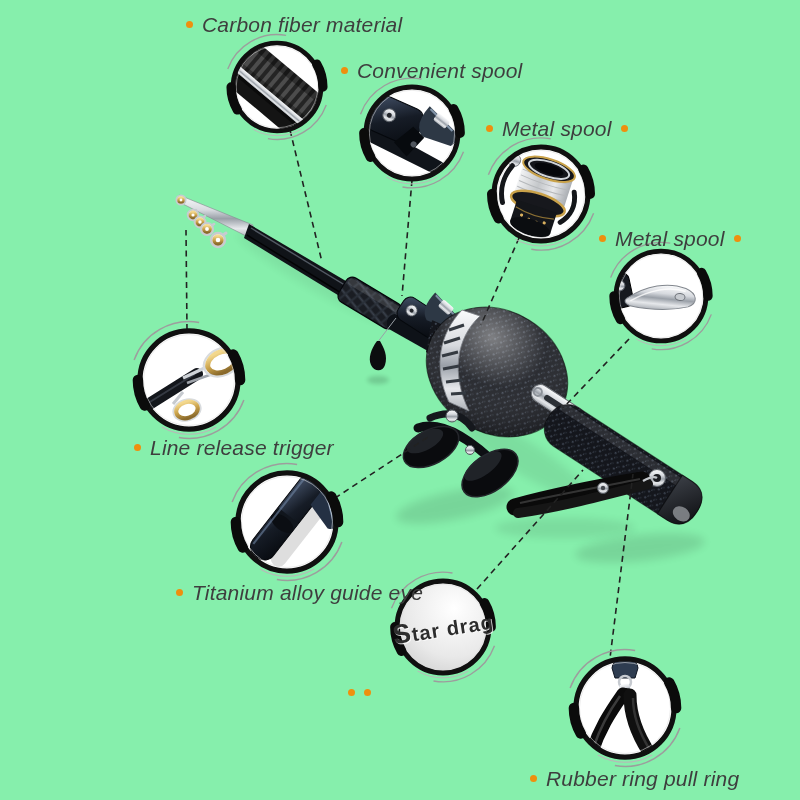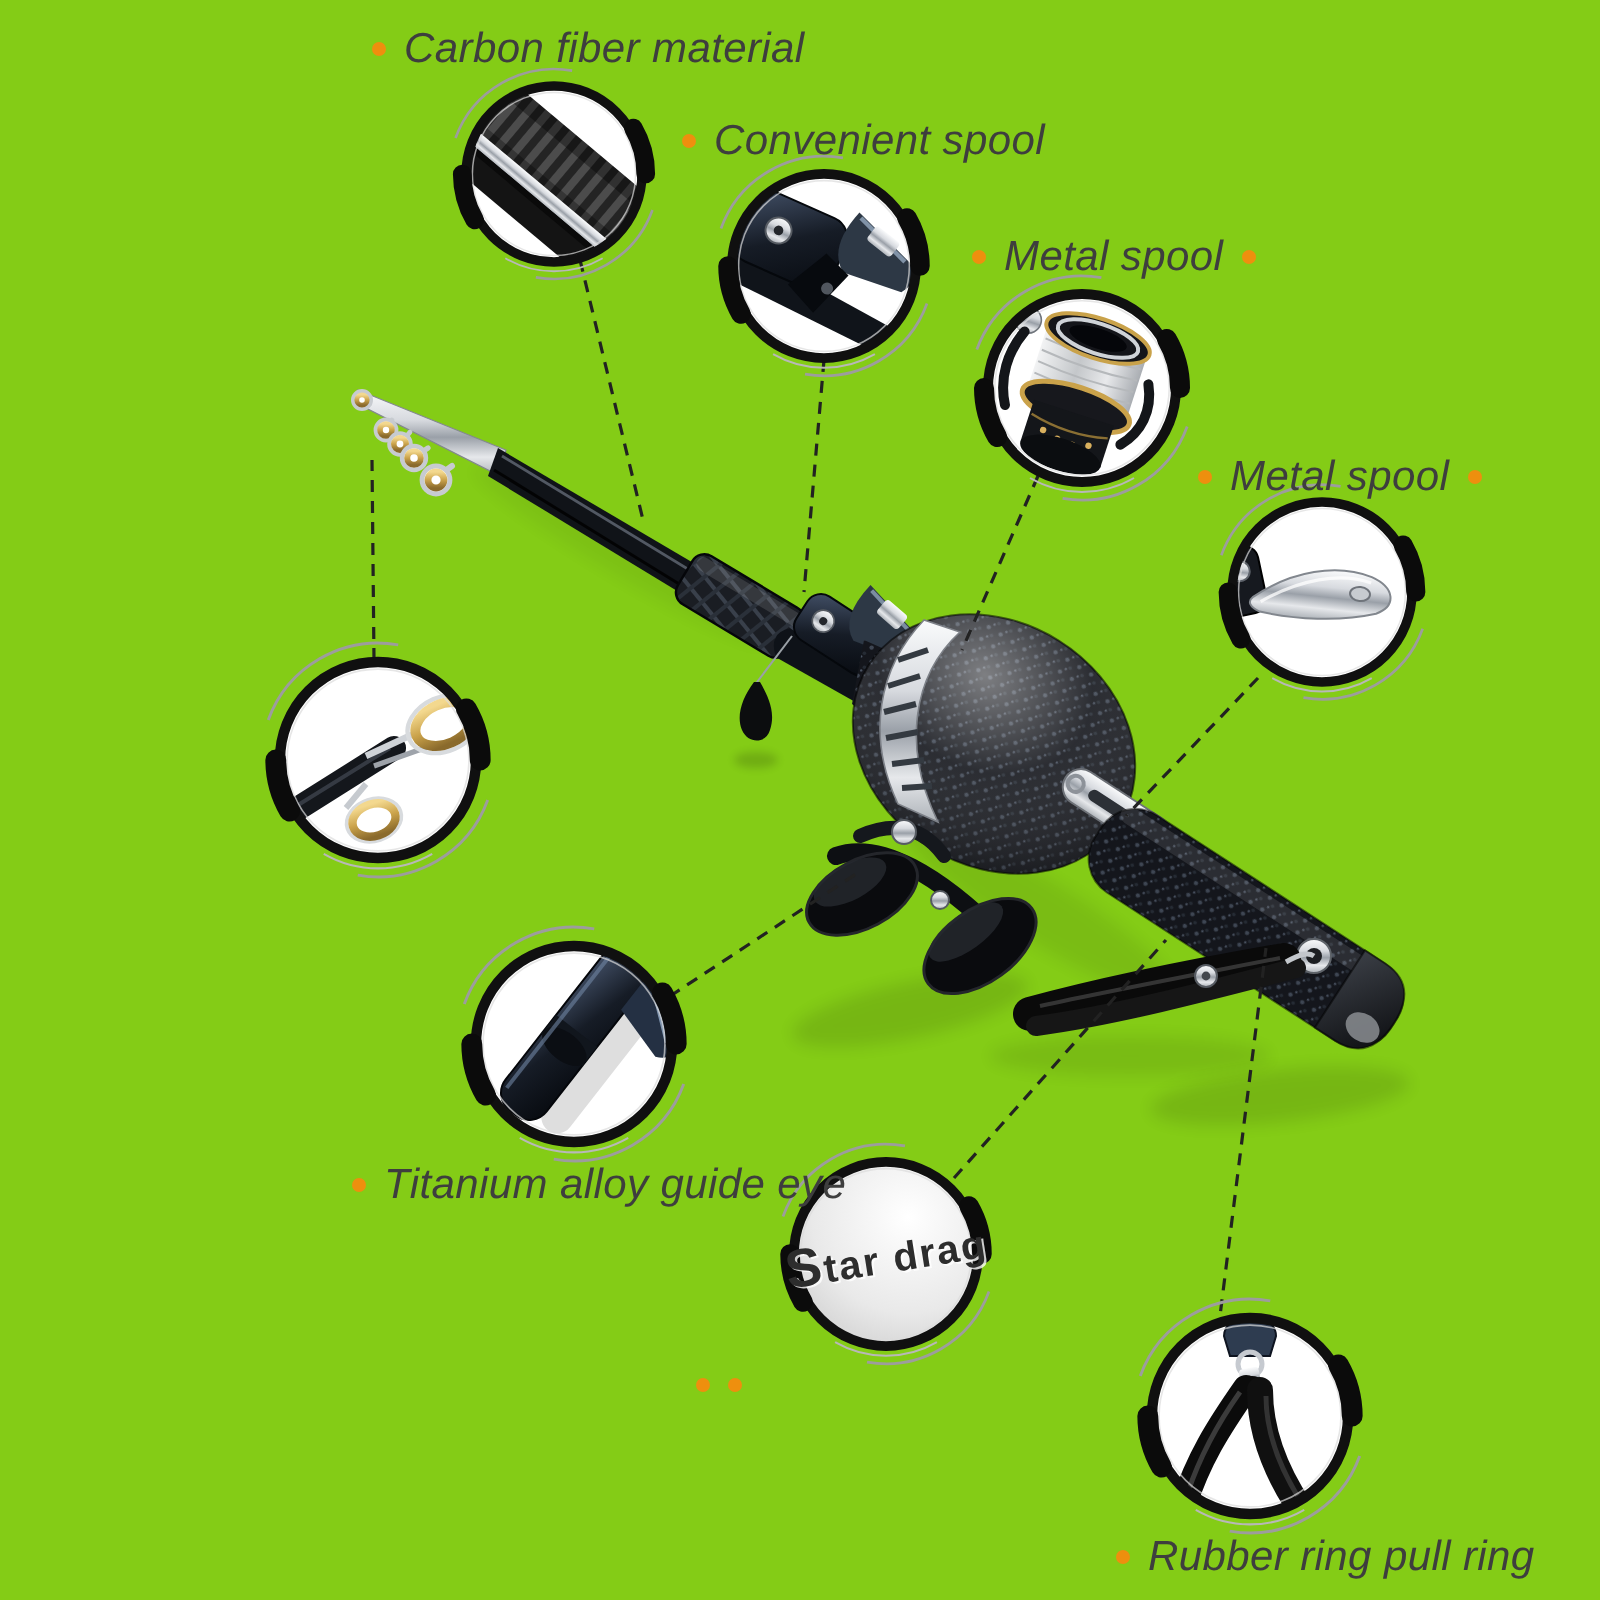--- a/index.html
+++ b/index.html
@@ -1,16 +1,16 @@
 <!DOCTYPE html>
 <html><head>
 <meta charset="utf-8">
 <style>
   html,body{margin:0;padding:0;background:#fff;}
-  #stage{position:relative;width:800px;height:800px;background:#84cc16;overflow:hidden;
+  #stage{position:relative;width:800px;height:800px;background:#86efac;overflow:hidden;
          font-family:"Liberation Sans",sans-serif;text-decoration:underline;}
   #scene{position:absolute;left:0;top:0;}
   .label{position:absolute;display:flex;align-items:center;gap:9px;
          font:italic 21px/1.1 "Liberation Sans",sans-serif;color:#3e3e3e;letter-spacing:.2px;}
   .dot{width:7px;height:7px;border-radius:50%;background:#ee8f0e;flex:none;}
   .stardrag{position:absolute;left:443px;top:628px;transform:translate(-50%,-50%) rotate(-9deg);
             font:600 20px/1 "Liberation Sans",sans-serif;color:#2d2d2d;letter-spacing:1px;
             text-shadow:1px 1px 0 rgba(255,255,255,.8);}
   .stardrag::first-letter{font-size:27px;}
 </style>
@@ -387,27 +387,31 @@
   <div class="label" style="left:486px;top:117px">
     <span class="dot"></span>
     <span>Metal spool</span>
     <span class="dot"></span>
   </div>
   <div class="label" style="left:599px;top:227px">
     <span class="dot"></span>
     <span>Metal spool</span>
     <span class="dot"></span>
   </div>
+  <div class="label" style="left:134px;top:436px">
+    <span class="dot"></span>
+    <span>Line release trigger</span>
+  </div>
   <div class="label" style="left:176px;top:581px">
     <span class="dot"></span>
     <span>Titanium alloy guide eye</span>
   </div>
   <div class="label" style="left:348px;top:689px">
     <span class="dot"></span>
     <span class="dot"></span>
   </div>
-  <div class="label" style="left:558px;top:767px">
+  <div class="label" style="left:530px;top:767px">
     <span class="dot"></span>
     <span>Rubber ring pull ring</span>
   </div>
 
   <div class="stardrag">Star drag</div>
 </div>
 
 </body></html>

